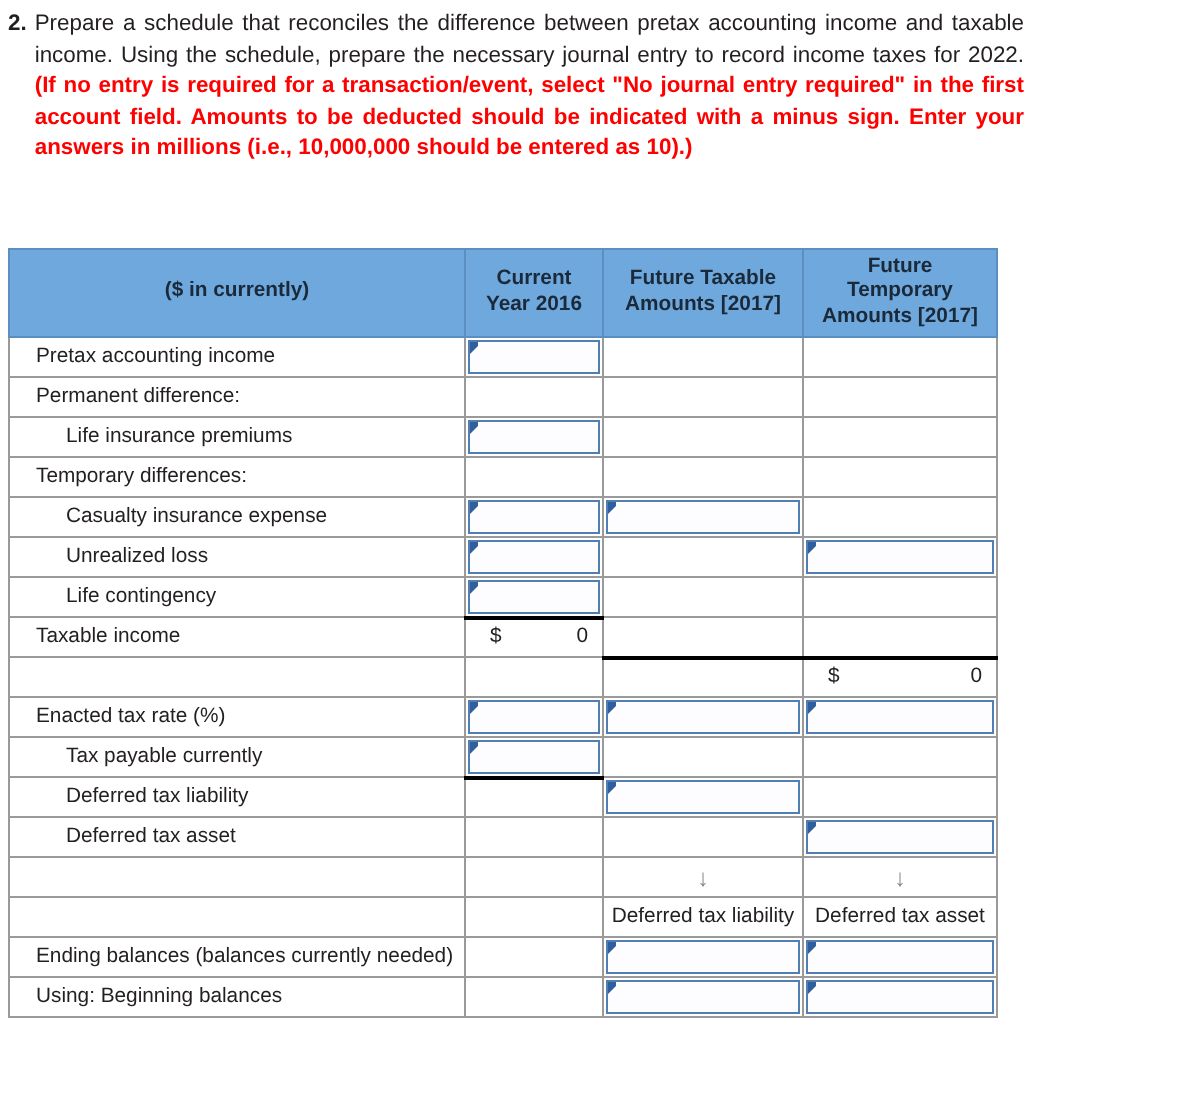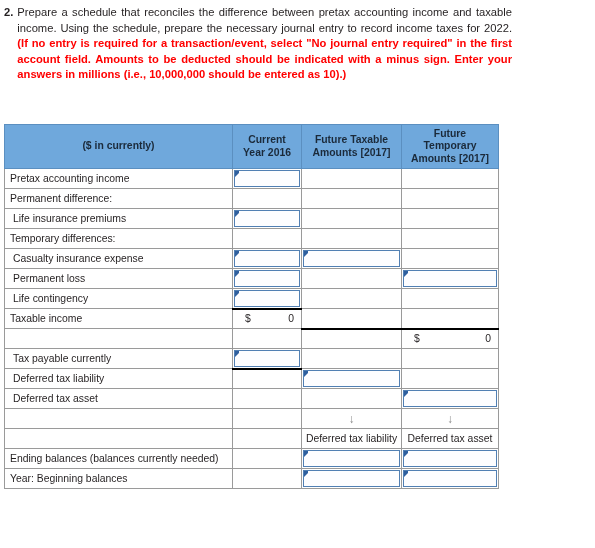--- a/index.html
+++ b/index.html
@@ -73,26 +73,26 @@
     font-size: 10.4px;
     line-height: 12.4px;
     text-align: center;
     height: 44px;
     border: 1px solid #5b8fc0;
     padding: 2px 3px;
   }
 
   
   td.lbl {
-    padding-left: 5px;
+    padding-left: 13px;
     white-space: nowrap;
     text-align: left;
   }
   td.lbl.ital { }
-  td.lbl.ind  { padding-left: 8px; }
+  td.lbl.ind  { padding-left: 28px; }
 
   
   td.val { position: relative; }
 
   
   .money {
     display: flex;
     justify-content: space-between;
     align-items: center;
     padding: 0 7px 0 12px;
@@ -222,21 +222,21 @@
           </td>
         <td class="val">
             <span class="inp"></span>
           </td>
         <td class="val"></td>
       </tr>
 
 
 
       <tr>
-        <td class="lbl ind">Permanent loss</td>
+        <td class="lbl ind">Unrealized loss</td>
         <td class="val">
             <span class="inp"></span>
           </td>
         <td class="val"></td>
         <td class="val">
             <span class="inp"></span>
           </td>
       </tr>
 
       <tr>
@@ -265,20 +265,32 @@
         <td class="val"></td>
         <td class="val"></td>
         <td class="val">
           <span class="money">
             <span class="cur">$</span>
             <span class="amt">0</span>
           </span>
         </td>
       </tr>
 
+      <tr>
+        <td class="lbl">Enacted tax rate (%)</td>
+        <td class="val">
+            <span class="inp"></span>
+          </td>
+        <td class="val">
+            <span class="inp"></span>
+          </td>
+        <td class="val">
+            <span class="inp"></span>
+          </td>
+      </tr>
 
       <tr>
         <td class="lbl ind">Tax payable currently</td>
         <td class="val thickbot">
             <span class="inp"></span>
           </td>
         <td class="val"></td>
         <td class="val"></td>
       </tr>
 
@@ -319,21 +331,21 @@
         <td class="val"></td>
         <td class="val">
             <span class="inp"></span>
           </td>
         <td class="val">
             <span class="inp"></span>
           </td>
       </tr>
 
       <tr>
-        <td class="lbl">Year: Beginning balances</td>
+        <td class="lbl">Using: Beginning balances</td>
         <td class="val"></td>
         <td class="val">
             <span class="inp"></span>
           </td>
         <td class="val">
             <span class="inp"></span>
           </td>
       </tr>
 
     </tbody>

